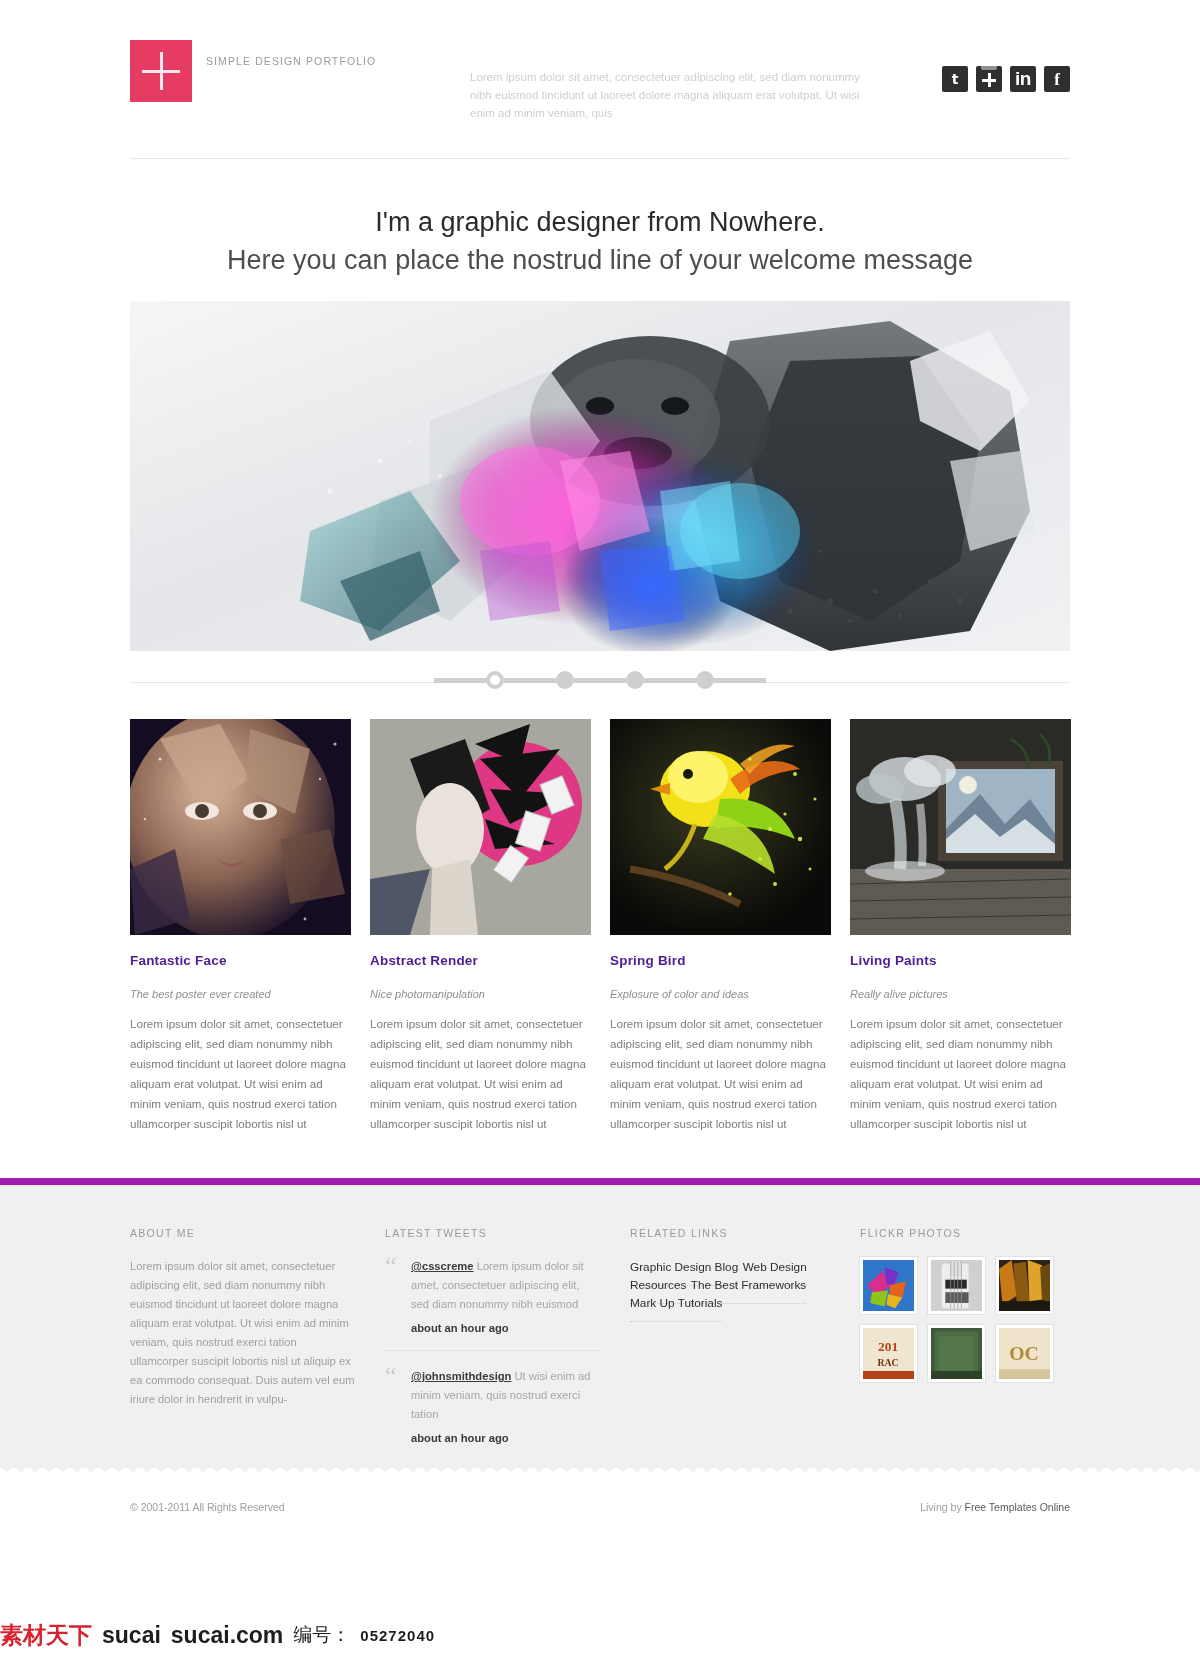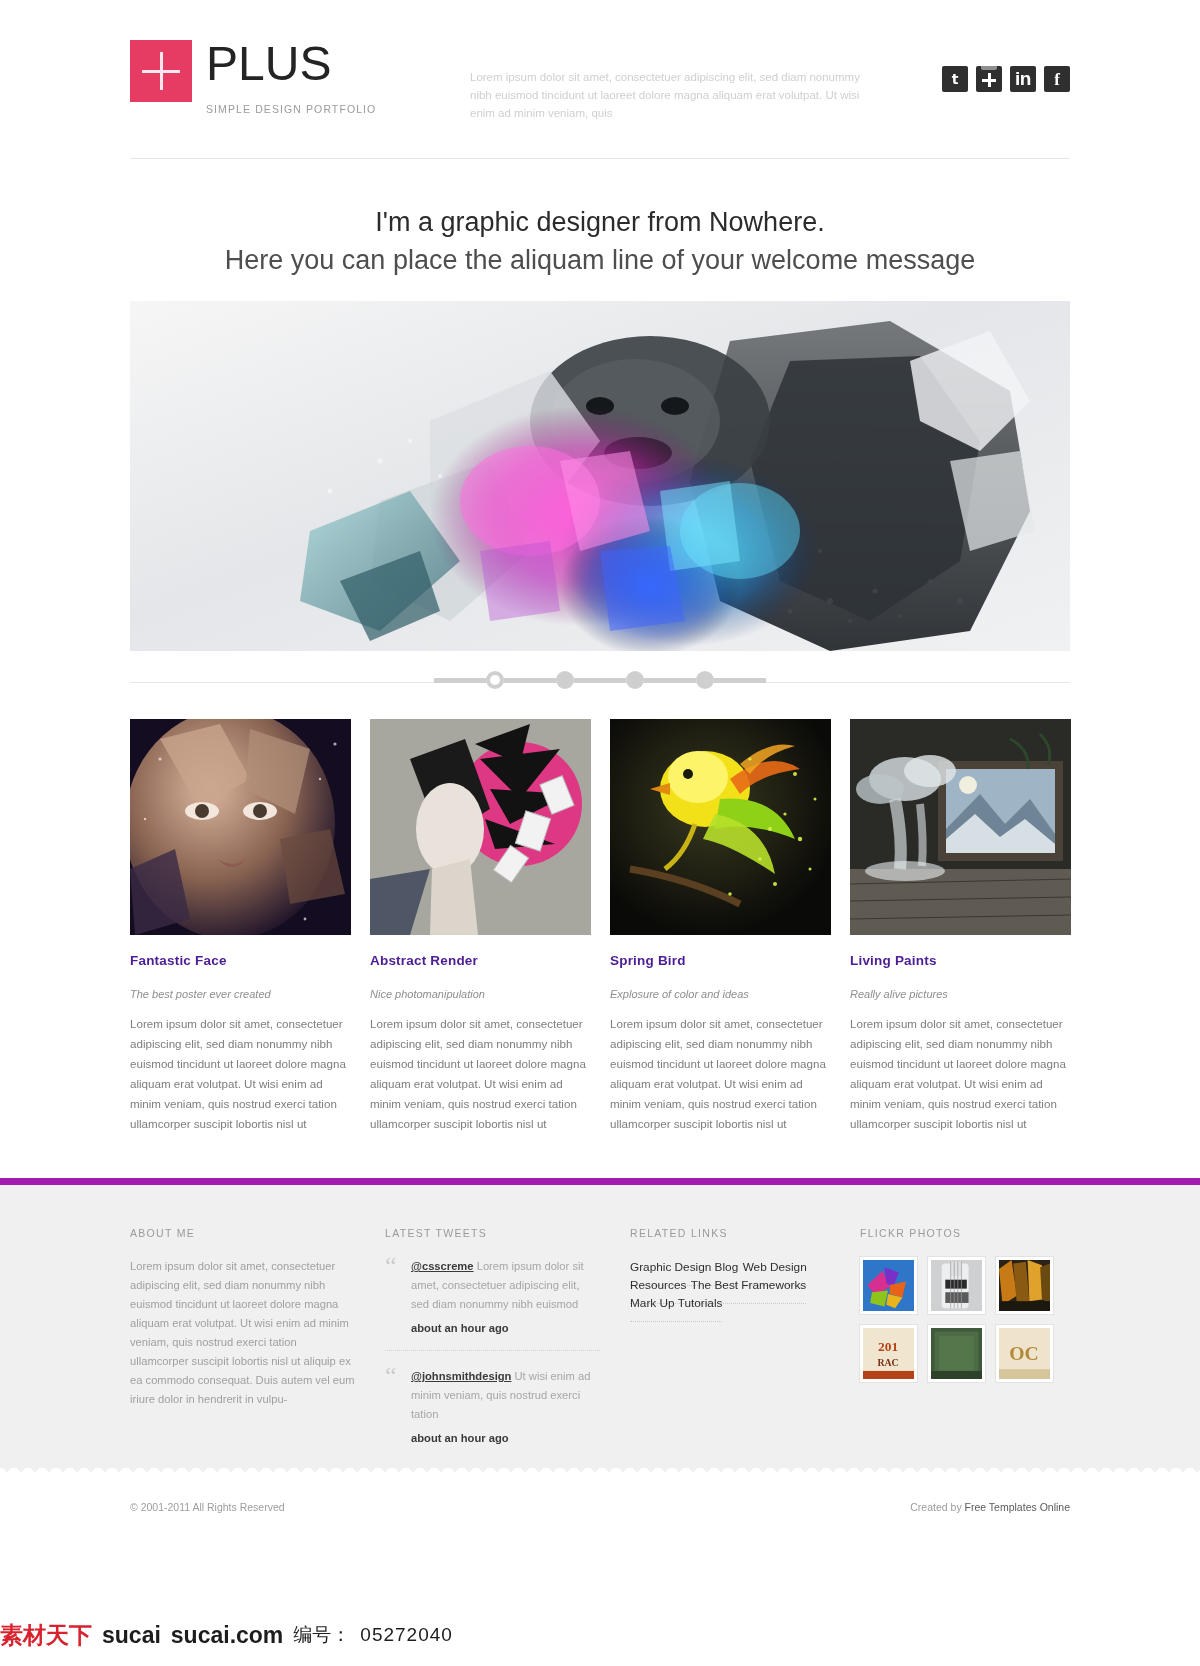--- a/index.html
+++ b/index.html
@@ -185,37 +185,36 @@
   
   .watermark {
     position: absolute; left: 0; bottom: 0; width: 1200px; height: 62px;
     display: flex; align-items: center; gap: 10px;
     font-size: 24px; color: #1d1d1d; z-index: 40;
     pointer-events: none;
   }
   .wm-red { color: #d8232f; font-weight: bold; font-size: 23px; }
   .wm-dark { color: #1d1d1d; font-weight: bold; font-size: 23px; }
   .wm-label { color: #1d1d1d; font-size: 19px; }
-  .wm-num { color: #1d1d1d; font-size: 19px; letter-spacing: 1px; }
+  .wm-num { color: #1d1d1d; font-size: 15px; letter-spacing: 1px; font-weight: bold; }
 </style>
 </head>
 <body>
 
 <div class="page">
 
   <div class="wrap">
     <div class="header">
 
       <div class="brand">
         <div class="logo-box">
           <span class="plus-v"></span>
           <span class="plus-h"></span>
         </div>
         <div class="brand-text">
-          <div class="brand-title">PLUS</div>
           <div class="brand-sub">SIMPLE DESIGN PORTFOLIO</div>
         </div>
       </div>
 
       <div class="tagline">Lorem ipsum dolor sit amet, consectetuer adipiscing elit, sed diam nonummy nibh euismod tincidunt ut laoreet dolore magna aliquam erat volutpat. Ut wisi enim ad minim veniam, quis</div>
 
       <div class="socials">
         <a class="social-ico">
           <span class="tw-glyph">t</span>
         </a>
@@ -229,21 +228,21 @@
         <a class="social-ico">
           <span class="fb-glyph">f</span>
         </a>
       </div>
 
     </div>
     <div class="hr-top"></div>
 
     <div class="welcome">
       <div class="welcome-l1">I'm a graphic designer from Nowhere.</div>
-      <div class="welcome-l2">Here you can place the aliquam line of your welcome message</div>
+      <div class="welcome-l2">Here you can place the nostrud line of your welcome message</div>
     </div>
 
     <div class="hero">
       <svg class="hero-art" viewBox="0 0 940 350" preserveAspectRatio="none">
         <defs>
           <linearGradient id="bg" x1="0" y1="0" x2="1" y2="1">
             <stop offset="0%" stop-color="#f6f6f6"></stop>
             <stop offset="45%" stop-color="#e4e6e9"></stop>
             <stop offset="100%" stop-color="#f0f1f3"></stop>
           </linearGradient>
@@ -598,21 +597,21 @@
 
       </div>
     </div>
   </div>
 
   <div class="zig"></div>
   <div class="bottom-bar">
     <div class="bottom-inner">
       <div class="bottom-left">© 2001-2011 All Rights Reserved</div>
       <div class="bottom-right">
-        <span>Created by </span><a class="tpl">Free Templates Online</a>
+        <span>Living by </span><a class="tpl">Free Templates Online</a>
       </div>
     </div>
   </div>
 
   <div class="watermark">
     <span class="wm-red">素材天下</span>
     <span class="wm-dark">sucai</span>
     <span class="wm-dark">sucai.com</span>
     <span class="wm-label">编号：</span>
     <span class="wm-num">05272040</span>

